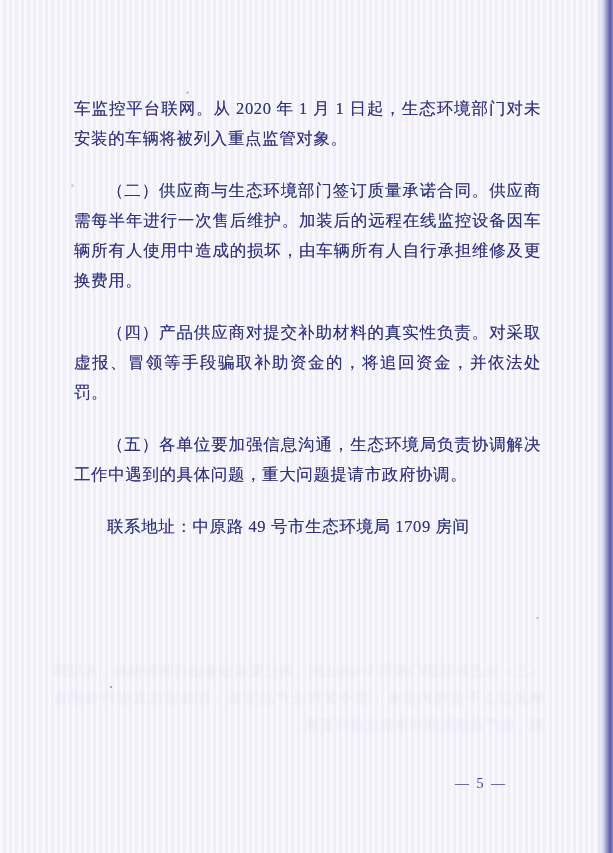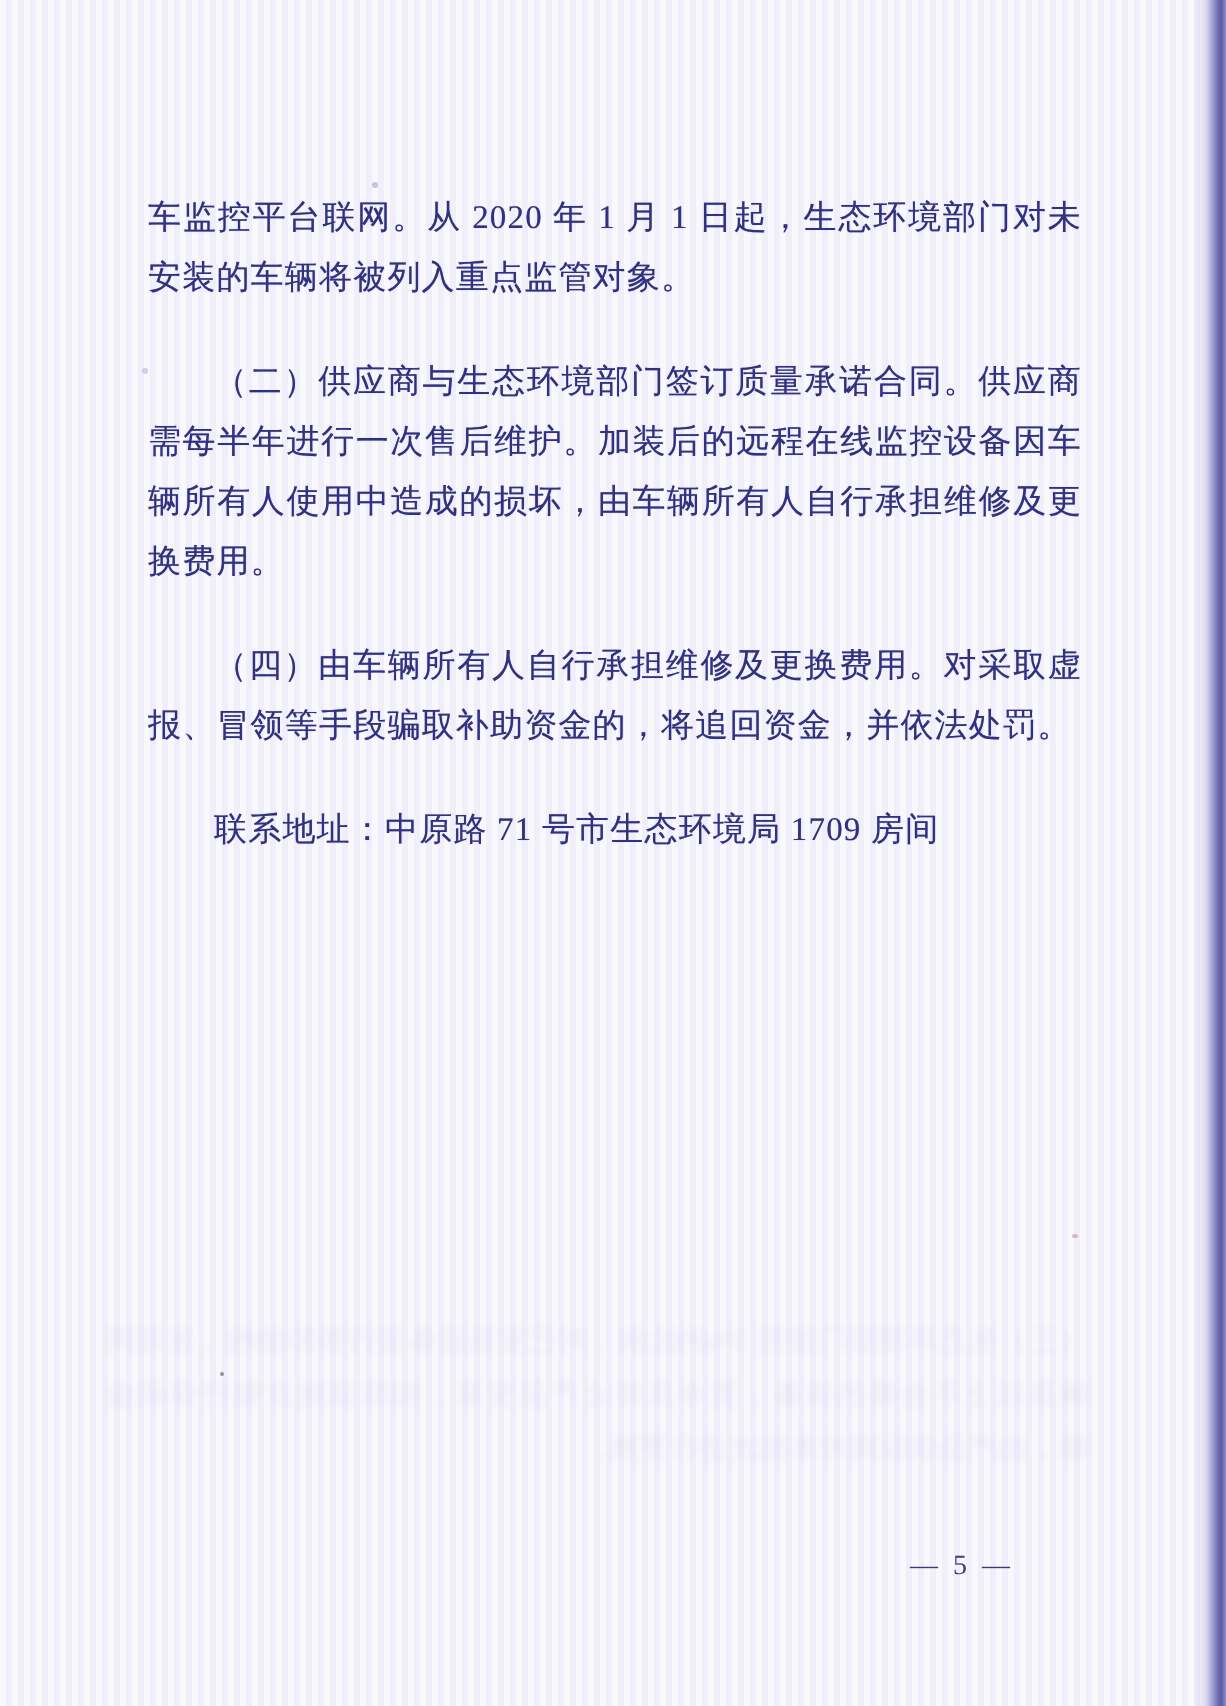--- a/index.html
+++ b/index.html
@@ -108,22 +108,23 @@
   .speck-4 { left: 110px; top: 686px; width: 2px; height: 2px; background: rgba(60,60,110,0.55); }
 </style>
 </head>
 <body>
 
 <div class="page">
 
   <div class="text-block">
     <p class="para">车监控平台联网。从 2020 年 1 月 1 日起，生态环境部门对未安装的车辆将被列入重点监管对象。</p>
     <p class="para indent">（二）供应商与生态环境部门签订质量承诺合同。供应商需每半年进行一次售后维护。加装后的远程在线监控设备因车辆所有人使用中造成的损坏，由车辆所有人自行承担维修及更换费用。</p>
-    <p class="para indent">（四）由车辆所有人自行承担维修及更换费用。对采取虚报、冒领等手段骗取补助资金的，将追回资金，并依法处罚。</p>
-    <p class="para indent">联系地址：中原路 71 号市生态环境局 1709 房间</p>
+    <p class="para indent">（四）产品供应商对提交补助材料的真实性负责。对采取虚报、冒领等手段骗取补助资金的，将追回资金，并依法处罚。</p>
+    <p class="para indent">（五）各单位要加强信息沟通，生态环境局负责协调解决工作中遇到的具体问题，重大问题提请市政府协调。</p>
+    <p class="para indent">联系地址：中原路 49 号市生态环境局 1709 房间</p>
   </div>
 
   <div class="page-number">— 5 —</div>
 
   <div class="ghost">（三）生态环境部门按照 5%的比例，对已安装设备进行拆卸抽检，发现两辆及以上不合格的设备，责令其终止产品安装，扣除该批次银行保函金额，由产品供应商对本批次进行更换。</div>
 
   <div class="scan-edge"></div>
 
   <div class="speck speck-1"></div>
   <div class="speck speck-2"></div>

